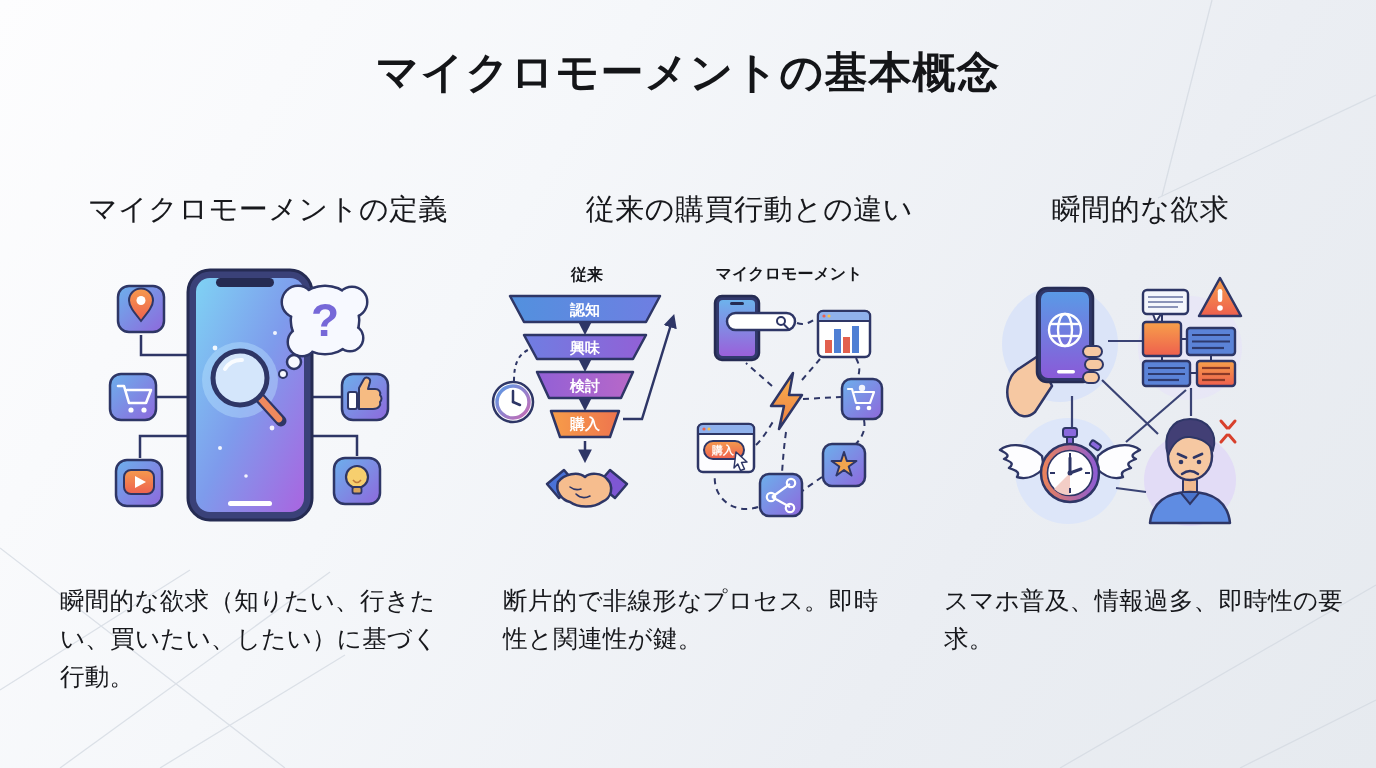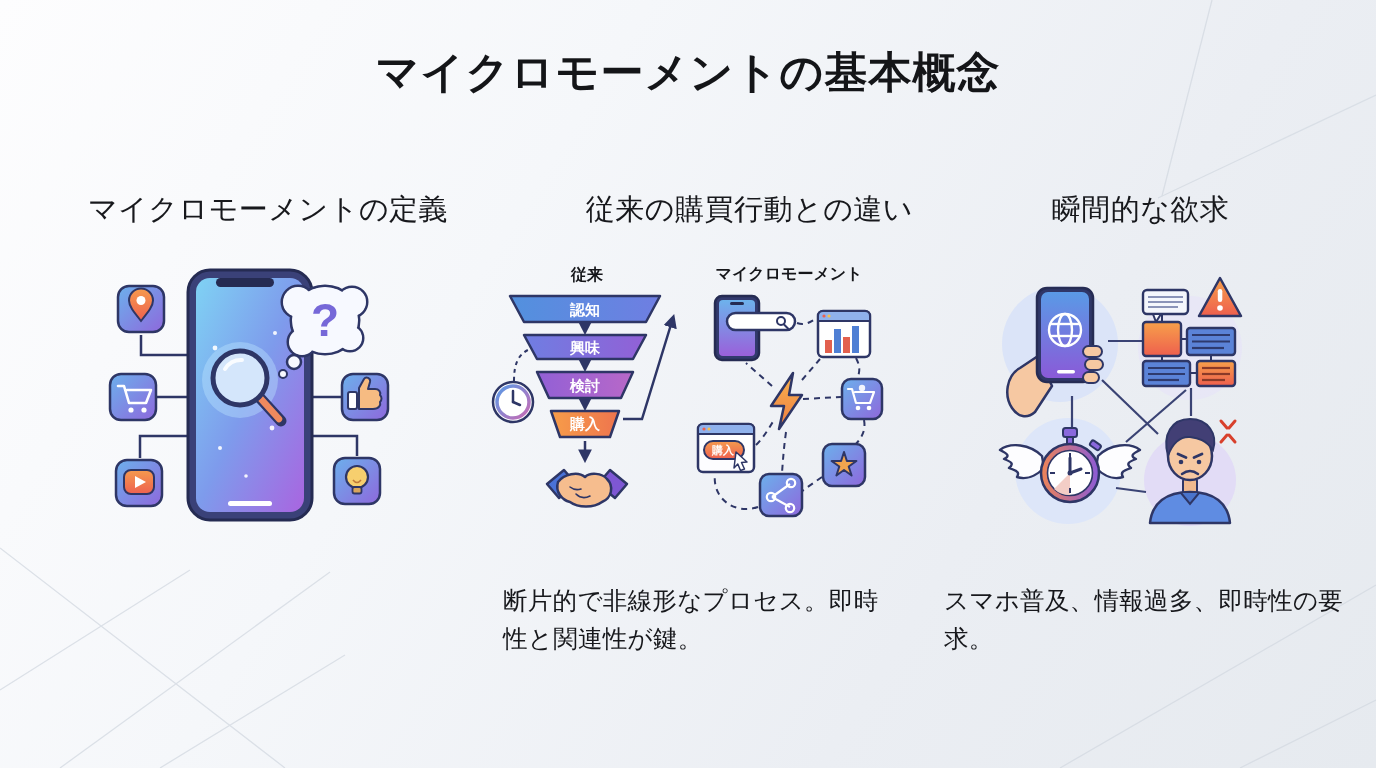--- a/index.html
+++ b/index.html
@@ -437,16 +437,17 @@
       <path d="M192,216 Q200,210 208,216" stroke="#2e3666" stroke-width="2.5" fill="none" stroke-linecap="round"></path>
       <g stroke="#d8402c" stroke-width="3" stroke-linecap="round">
         <line x1="231" y1="163" x2="237" y2="170"></line>
           <line x1="245" y1="163" x2="239" y2="170"></line>
         <line x1="231" y1="184" x2="237" y2="177"></line>
           <line x1="245" y1="184" x2="239" y2="177"></line>
       </g>
     </g>
   </svg>
 
+  <p class="col-body p1">瞬間的な欲求（知りたい、行きたい、買いたい、したい）に基づく行動。</p>
   <p class="col-body p3">スマホ普及、情報過多、即時性の要求。</p>
   <p class="col-body p2">断片的で非線形なプロセス。即時性と関連性が鍵。</p>
 
 </div>
 
 </body></html>

